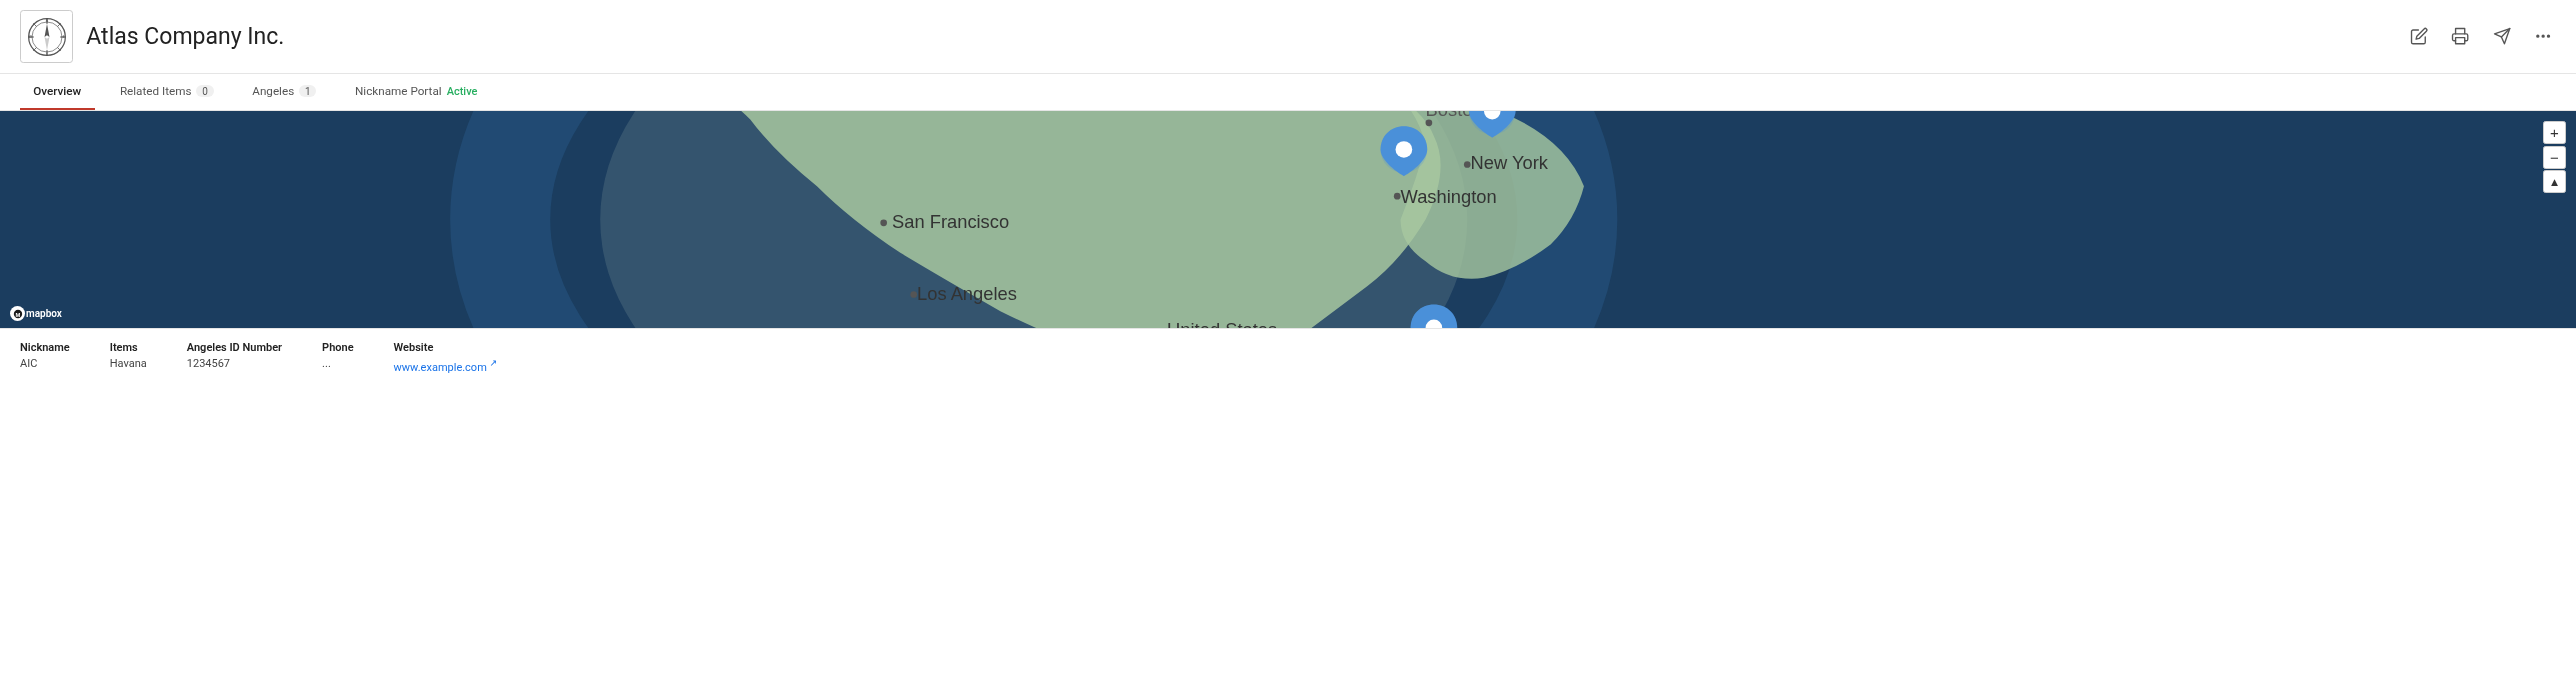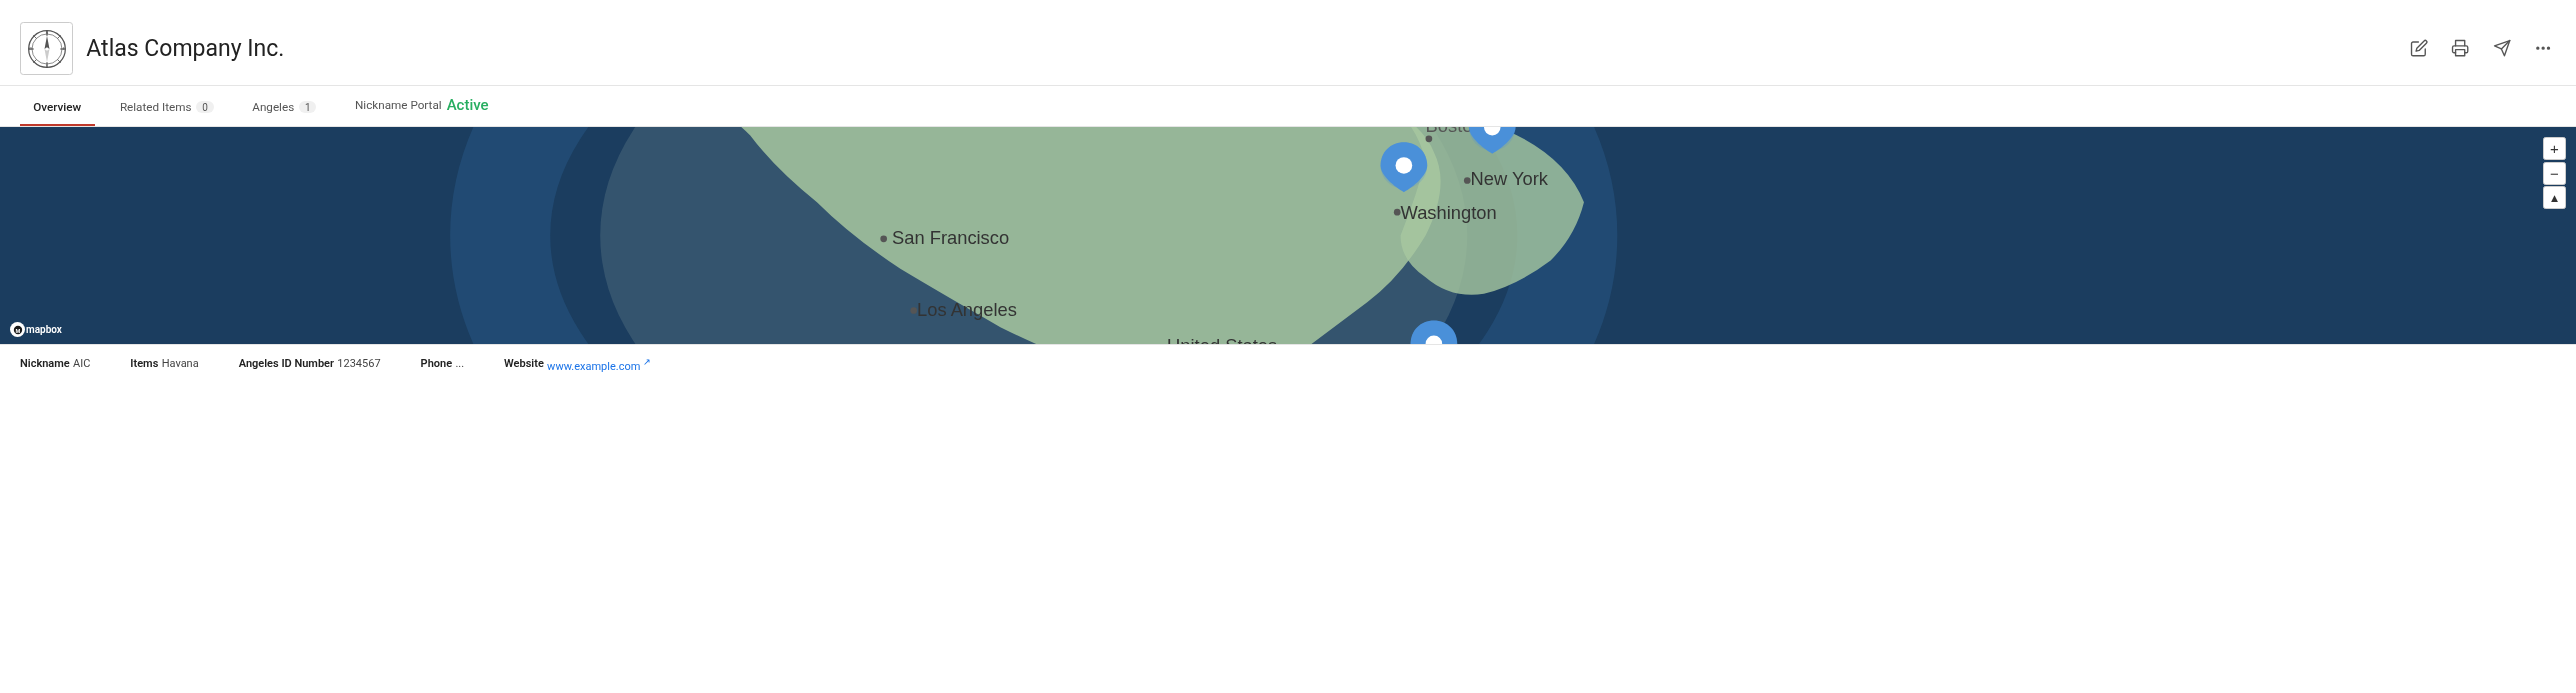--- a/index.html
+++ b/index.html
@@ -6,21 +6,20 @@
     body { font-family: -apple-system, BlinkMacSystemFont, 'Segoe UI', Roboto, sans-serif; background: #fff; color: #333; font-size: 11.7px; }
 
     
     .header {
       display: flex;
       align-items: center;
       justify-content: space-between;
       padding: 10px 20px;
       background: #fff;
       border-bottom: 0.8px solid #e5e5e5;
-      margin-top: 12px;
     }
     .header-left {
       display: flex;
       align-items: center;
       gap: 13.3px;
     }
     .logo-box {
       width: 53px;
       height: 53px;
       border: 0.8px solid #ccc;
@@ -88,21 +87,21 @@
     }
     .badge {
       background: #f0f0f0;
       border-radius: 8.3px;
       padding: 0.8px 5.8px;
       font-size: 10px;
       color: #555;
     }
     .status-active {
       color: #27ae60;
-      font-size: 15px;
+      font-size: 11px;
       font-weight: 500;
     }
 
     
     .map-container {
       position: relative;
       width: 100%;
       height: 217px;
       overflow: hidden;
       background: #1a3a5c;
@@ -160,21 +159,21 @@
     .info-row {
       display: flex;
       align-items: flex-start;
       padding: 11.7px 20px;
       gap: 40px;
       background: #fff;
       border-top: 0.8px solid #e5e5e5;
     }
     .info-group {
       display: flex;
-      flex-direction: row;
+      flex-direction: column;
       gap: 3.3px;
     }
     .info-label {
       font-weight: 600;
       font-size: 11px;
       color: #222;
     }
     .info-value {
       font-size: 11px;
       color: #444;

